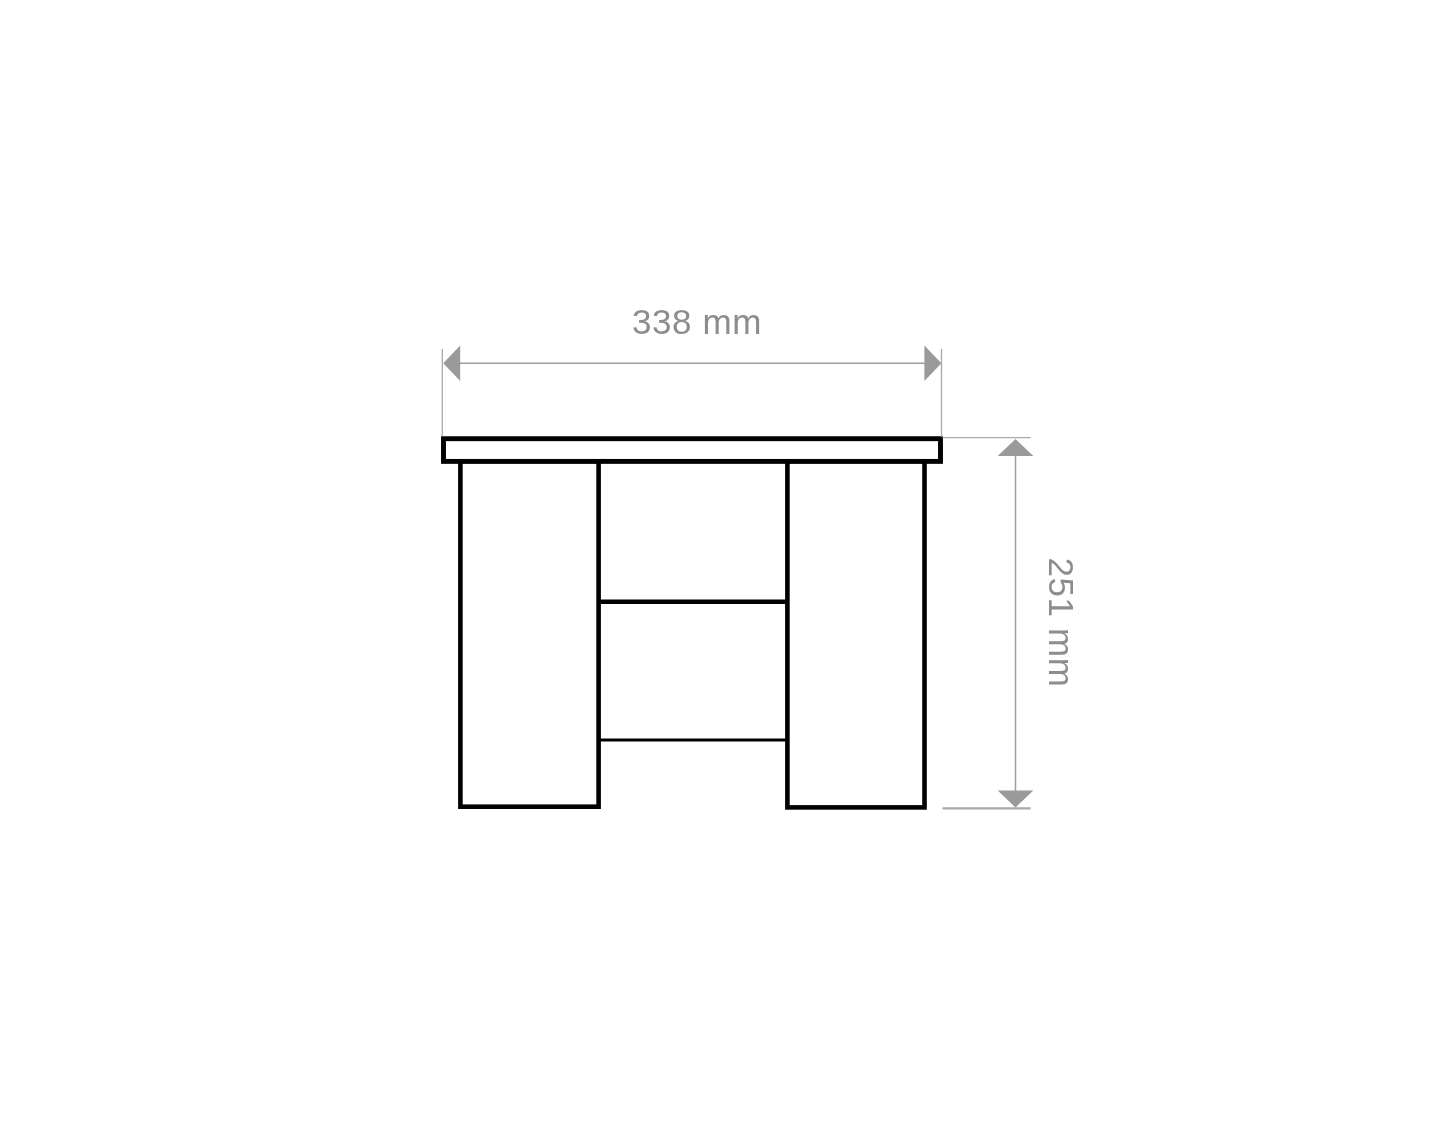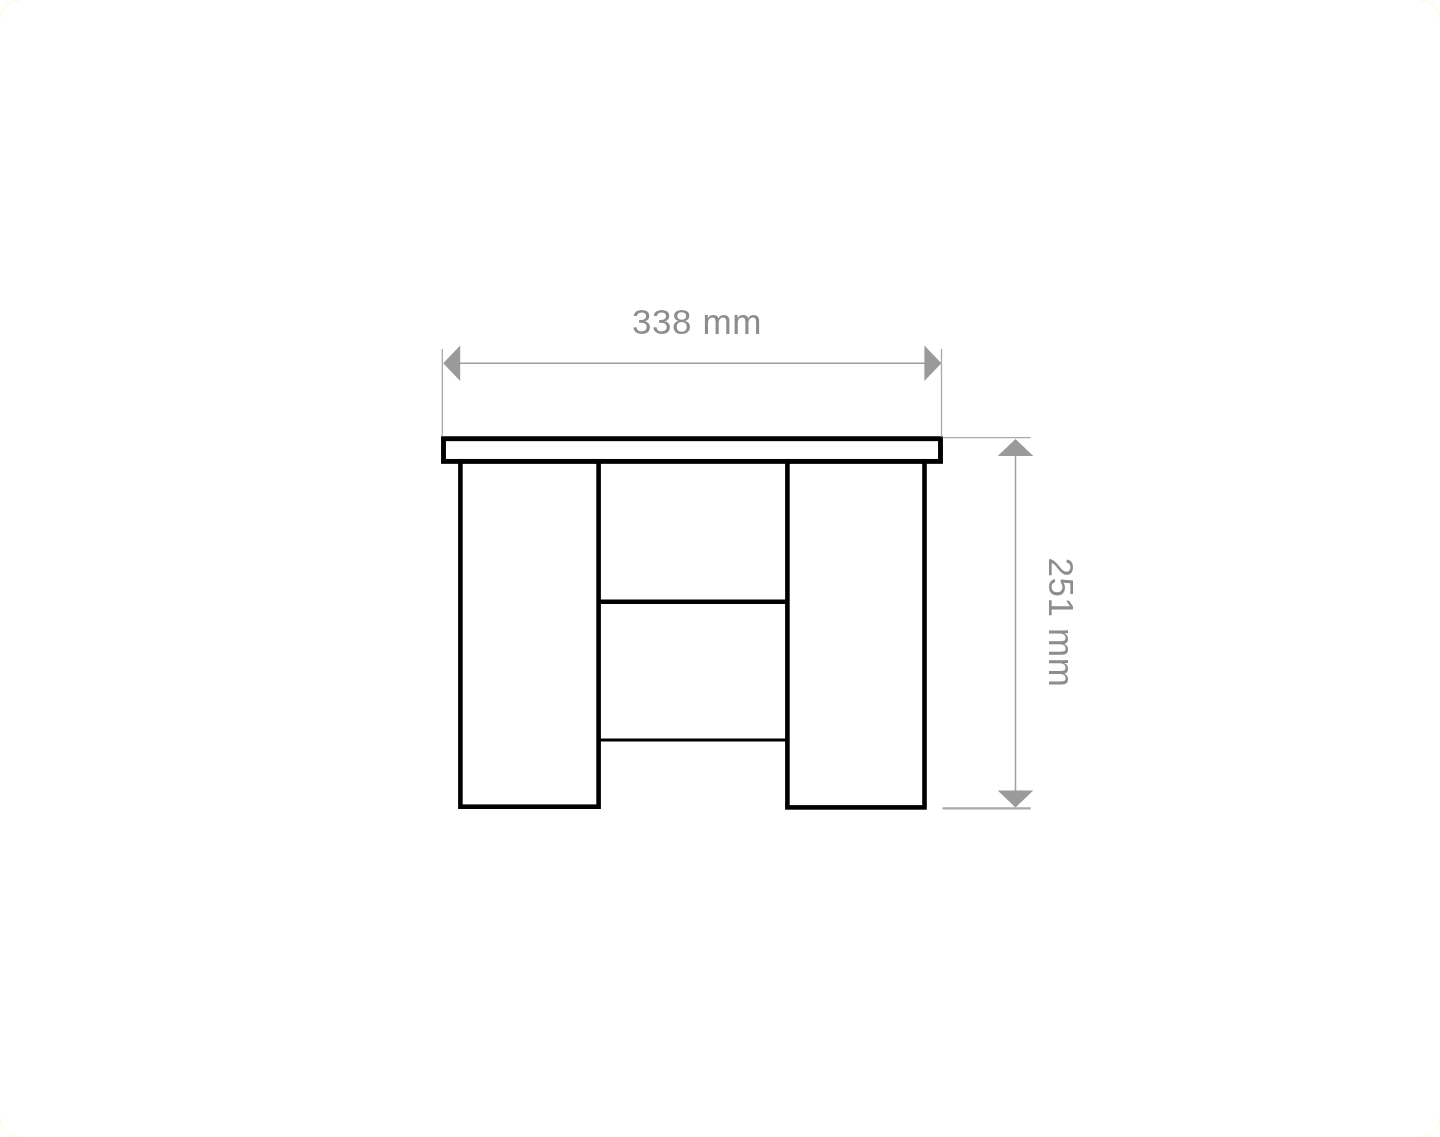--- a/index.html
+++ b/index.html
@@ -1,16 +1,16 @@
 <!DOCTYPE html>
 <html><head>
 <meta charset="utf-8">
 <style>
   html,body{margin:0;padding:0;background:#ffffff;}
-  .stage{width:1440px;height:1137px;position:relative;background:#fde047;overflow:hidden;border-radius:20px;}
+  .stage{width:1440px;height:1137px;position:relative;background:#fde047;overflow:hidden;}
   svg{display:block;}
   text{font-family:"Liberation Sans", sans-serif;}
 </style>
 </head>
 <body>
 <div class="stage">
 <svg width="1440" height="1137" viewBox="0 0 1440 1137" xmlns="http://www.w3.org/2000/svg">
 
   <rect x="0" y="0" width="1440" height="1137" fill="#ffffff"></rect>
 

